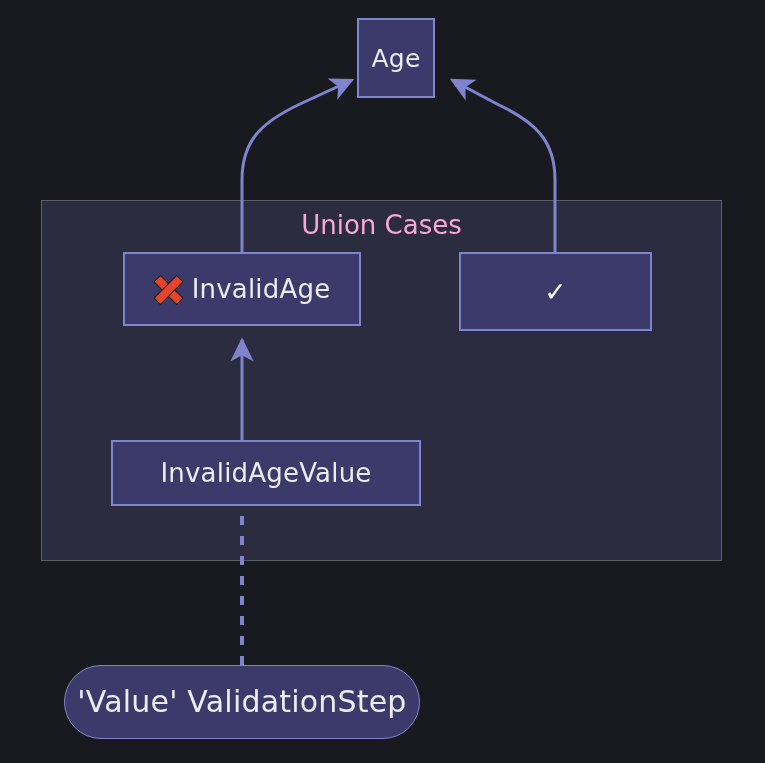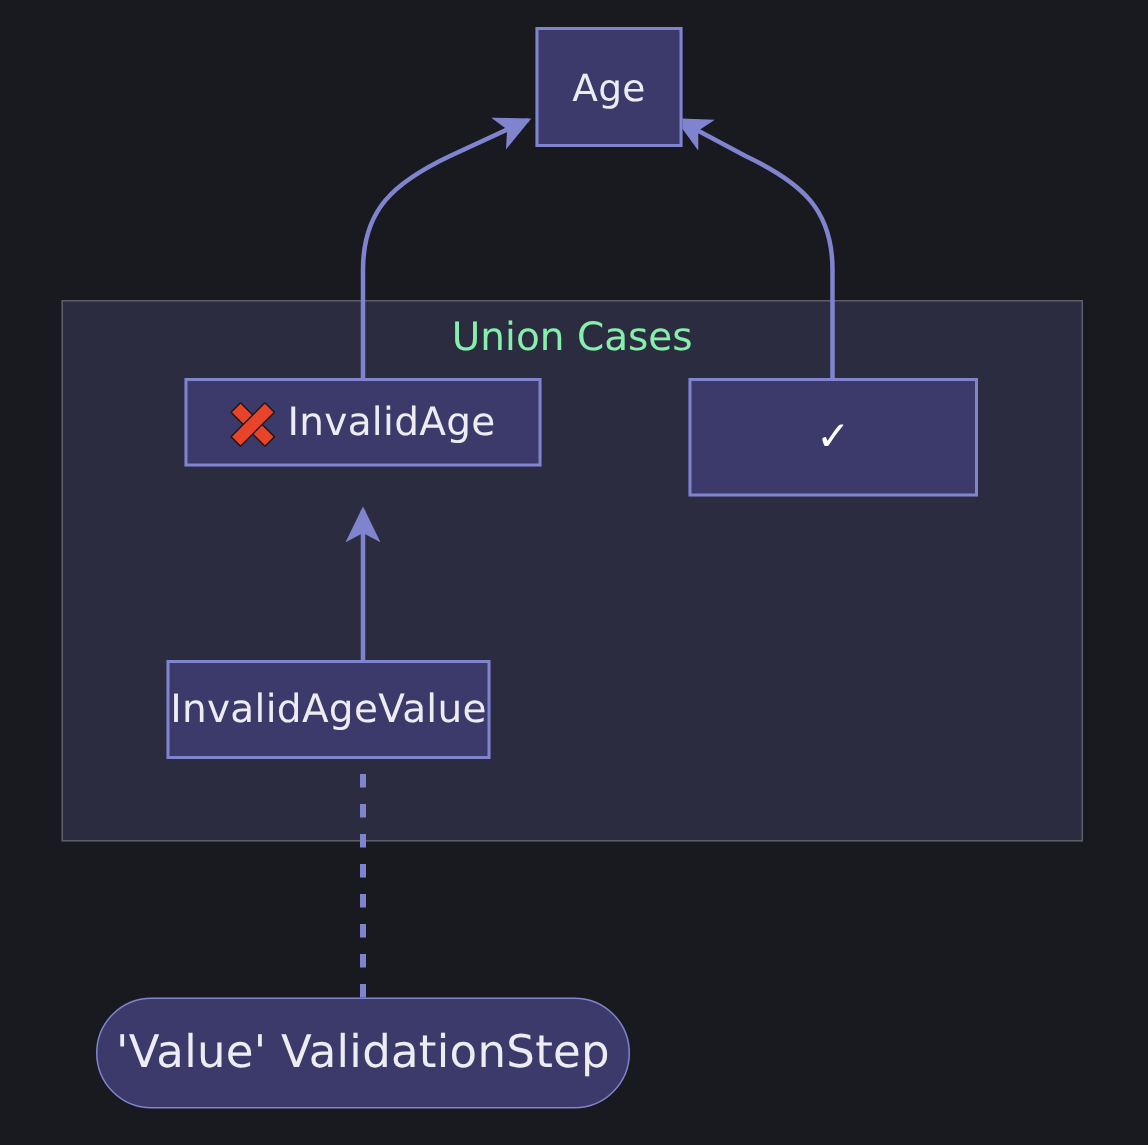--- a/index.html
+++ b/index.html
@@ -45,51 +45,51 @@
     gap: 11px;
     line-height: 1;
   }
   .node-text {
     letter-spacing: 0.2px;
   }
   
   #node-age {
     left: 357px;
     top: 18px;
-    width: 98px;
+    width: 78px;
     height: 80px;
     font-size: 25px;
   }
   
   #subgraph-union-cases {
     position: absolute;
     left: 41px;
     top: 200px;
     width: 681px;
     height: 361px;
     box-sizing: border-box;
     background: #2c2c40;
     border: 1px solid #5c5f66;
   }
   #subgraph-title {
     position: absolute;
     left: 0;
     top: 11px;
     width: 100%;
     text-align: center;
-    color: #86efac;
+    color: #f9a8d4;
     font-size: 26px;
     line-height: 1;
   }
   
   #node-invalid-age {
     left: 123px;
     top: 252px;
     width: 238px;
-    height: 59px;
+    height: 74px;
     font-size: 26px;
   }
   .x-icon {
     position: relative;
     display: inline-block;
     width: 27px;
     height: 27px;
     flex: 0 0 27px;
   }
   .x-icon::before,
@@ -119,21 +119,21 @@
   .check-icon {
     display: inline-block;
     color: #ffffff;
     font-size: 27px;
     line-height: 1;
   }
   
   #node-invalid-age-value {
     left: 111px;
     top: 440px;
-    width: 216px;
+    width: 310px;
     height: 66px;
     font-size: 26px;
   }
   
   #node-validation-step {
     left: 64px;
     top: 665px;
     width: 356px;
     height: 74px;
     border-radius: 37px;

